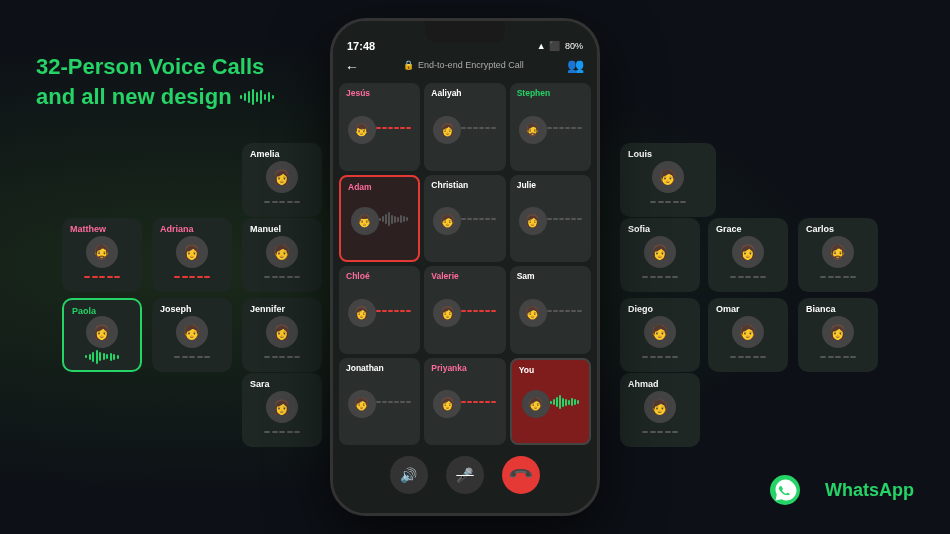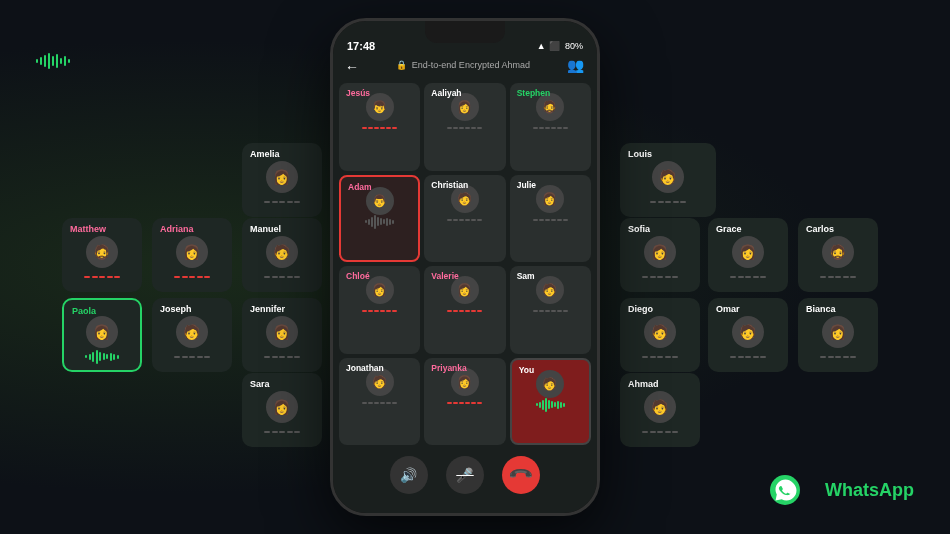--- a/index.html
+++ b/index.html
@@ -130,22 +130,23 @@
       grid-template-columns: repeat(3, 1fr);
       grid-template-rows: repeat(4, 1fr);
       gap: 4px;
       overflow: hidden;
     }
 
     .call-tile {
       background: #2a2f2e;
       border-radius: 8px;
       display: flex;
-      flex-direction: column;
-      align-items: center;
+      flex-direction: row;
+      align-items: center;
+      justify-content: center;
       position: relative;
       padding: 4px;
     }
     .call-tile.active-speaker {
       border: 2px solid #e53935;
       background: #2d2020;
     }
     .call-tile.you-tile {
       border: 2px solid #444;
       background: #7f1d1d;
@@ -289,21 +290,23 @@
       font-size: 18px;
       font-weight: 700;
     }
   </style>
 </head>
 <body>
 
 <div class="bg"></div>
 
 <div class="headline">
+  <div>32-Person Voice Calls</div>
   <div class="headline-sub">
+    <span>and all new design</span>
     <div class="waveform-deco">
       <span style="height:4px"></span>
       <span style="height:8px"></span>
       <span style="height:12px"></span>
       <span style="height:16px"></span>
       <span style="height:10px"></span>
       <span style="height:14px"></span>
       <span style="height:6px"></span>
       <span style="height:10px"></span>
       <span style="height:4px"></span>
@@ -505,21 +508,21 @@
         <span>▲</span>
         <span>⬛</span>
         <span>80%</span>
       </div>
     </div>
 
     <div class="call-header">
       <span style="color:#fff;font-size:14px;">←</span>
       <div class="call-header-center">
         <span class="lock-icon">🔒</span>
-        <span>End-to-end Encrypted Ahmad</span>
+        <span>End-to-end Encrypted Call</span>
       </div>
       <span style="color:#fff;font-size:14px;">👥</span>
     </div>
 
     <div class="call-grid" id="call-grid">
         <div class="call-tile">
           <div class="tile-name pink">Jesús</div>
           <div class="tile-avatar">👦</div>
           <div class="tile-wave red">
             <span style="height: 2px; width: 5px; background: rgb(229, 57, 53);"></span>

